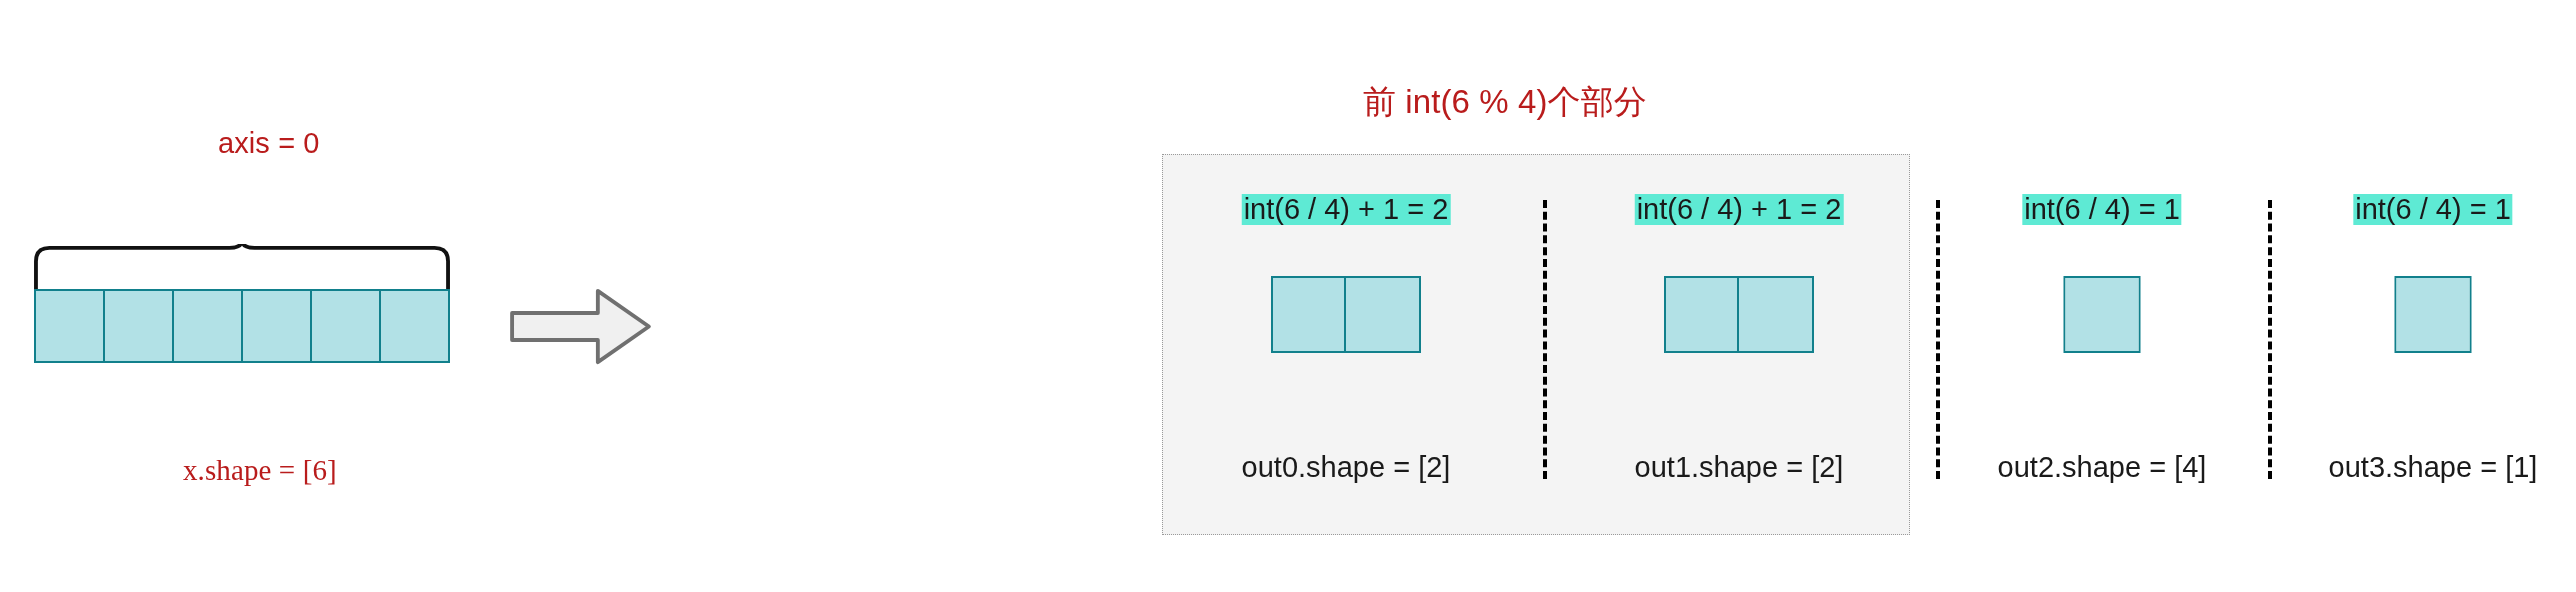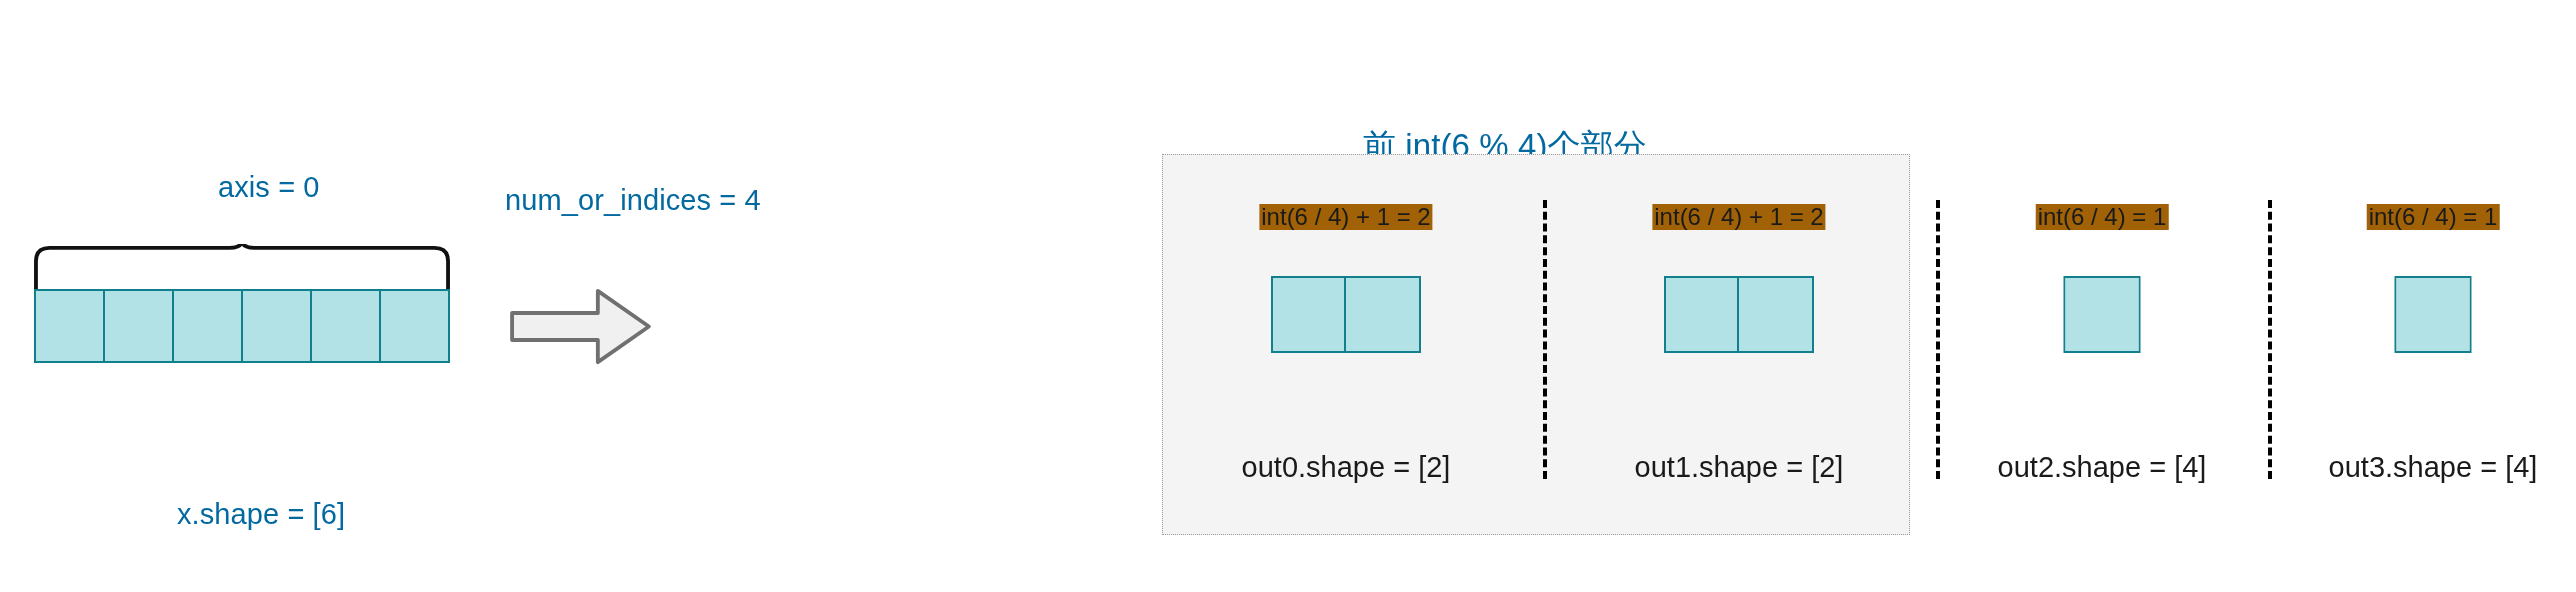--- a/index.html
+++ b/index.html
@@ -17,23 +17,22 @@
     height: 593px;
     background: #ffffff;
     overflow: hidden;
   }
 
   .txt {
     position: absolute;
     white-space: nowrap;
     font-size: 29px;
     line-height: 1;
-    color: #0369a1;
+    color: #b91c1c;
     letter-spacing: 0.1px;
-    margin-top: 44px;
   }
   .txt-cn {
     font-size: 33px;
   }
 
   
   #input-array {
     position: absolute;
     left: 34px;
     top: 289px;
@@ -82,27 +81,27 @@
   }
 
   
   .out-group {
     position: absolute;
     top: 191px;
     height: 318px;
   }
   .out-group .grp-formula {
     position: absolute;
-    top: 13px;
+    top: 3px;
     left: 50%;
     transform: translateX(-50%);
     white-space: nowrap;
-    font-size: 24px;
+    font-size: 29px;
     line-height: 1;
-    background: #a16207;
+    background: #5eead4;
     padding: 1px 1.9px;
   }
   .out-group .grp-boxes {
     position: absolute;
     top: 85px;
     left: 50%;
     transform: translateX(-50%);
     display: flex;
     box-sizing: border-box;
     border: 2.9px solid #11808c;
@@ -151,23 +150,22 @@
 
   <div id="input-array">
     <div class="cell"></div>
     <div class="cell"></div>
     <div class="cell"></div>
     <div class="cell"></div>
     <div class="cell"></div>
     <div class="cell"></div>
   </div>
 
-  <div class="txt" id="input-shape-label" style="left:177px; top:456px;">x.shape = [6]</div>
-
-  <div class="txt" id="op-param-label" style="left:505px; top:142px;">num_or_indices = 4</div>
+  <div class="txt" id="input-shape-label" style="left:183px; top:456px;font-family:Liberation Serif, serif;">x.shape = [6]</div>
+
 
   <svg id="arrow-glyph" viewBox="0 0 148 82">
     <path d="M3,27 L92,27 L92,4 L145,41 L92,78 L92,55 L3,55 Z" fill="#f0f0f0" stroke="#707070" stroke-width="4" stroke-linejoin="round"></path>
   </svg>
 
   <div id="group-panel"></div>
 
   <div class="out-group" id="group-0" style="left:1187px; width:318px;">
     <div class="grp-formula">int(6 / 4) + 1 = 2</div>
     <div class="grp-boxes">
@@ -198,17 +196,17 @@
     <div class="grp-shape">out2.shape = [4]</div>
   </div>
 
   <div class="divider" style="left:2268px;"></div>
 
   <div class="out-group" id="group-3" style="left:2303px; width:260px;">
     <div class="grp-formula">int(6 / 4) = 1</div>
     <div class="grp-boxes">
       <div class="cell"></div>
     </div>
-    <div class="grp-shape">out3.shape = [4]</div>
+    <div class="grp-shape">out3.shape = [1]</div>
   </div>
 
 </div>
 
 
 </body></html>

